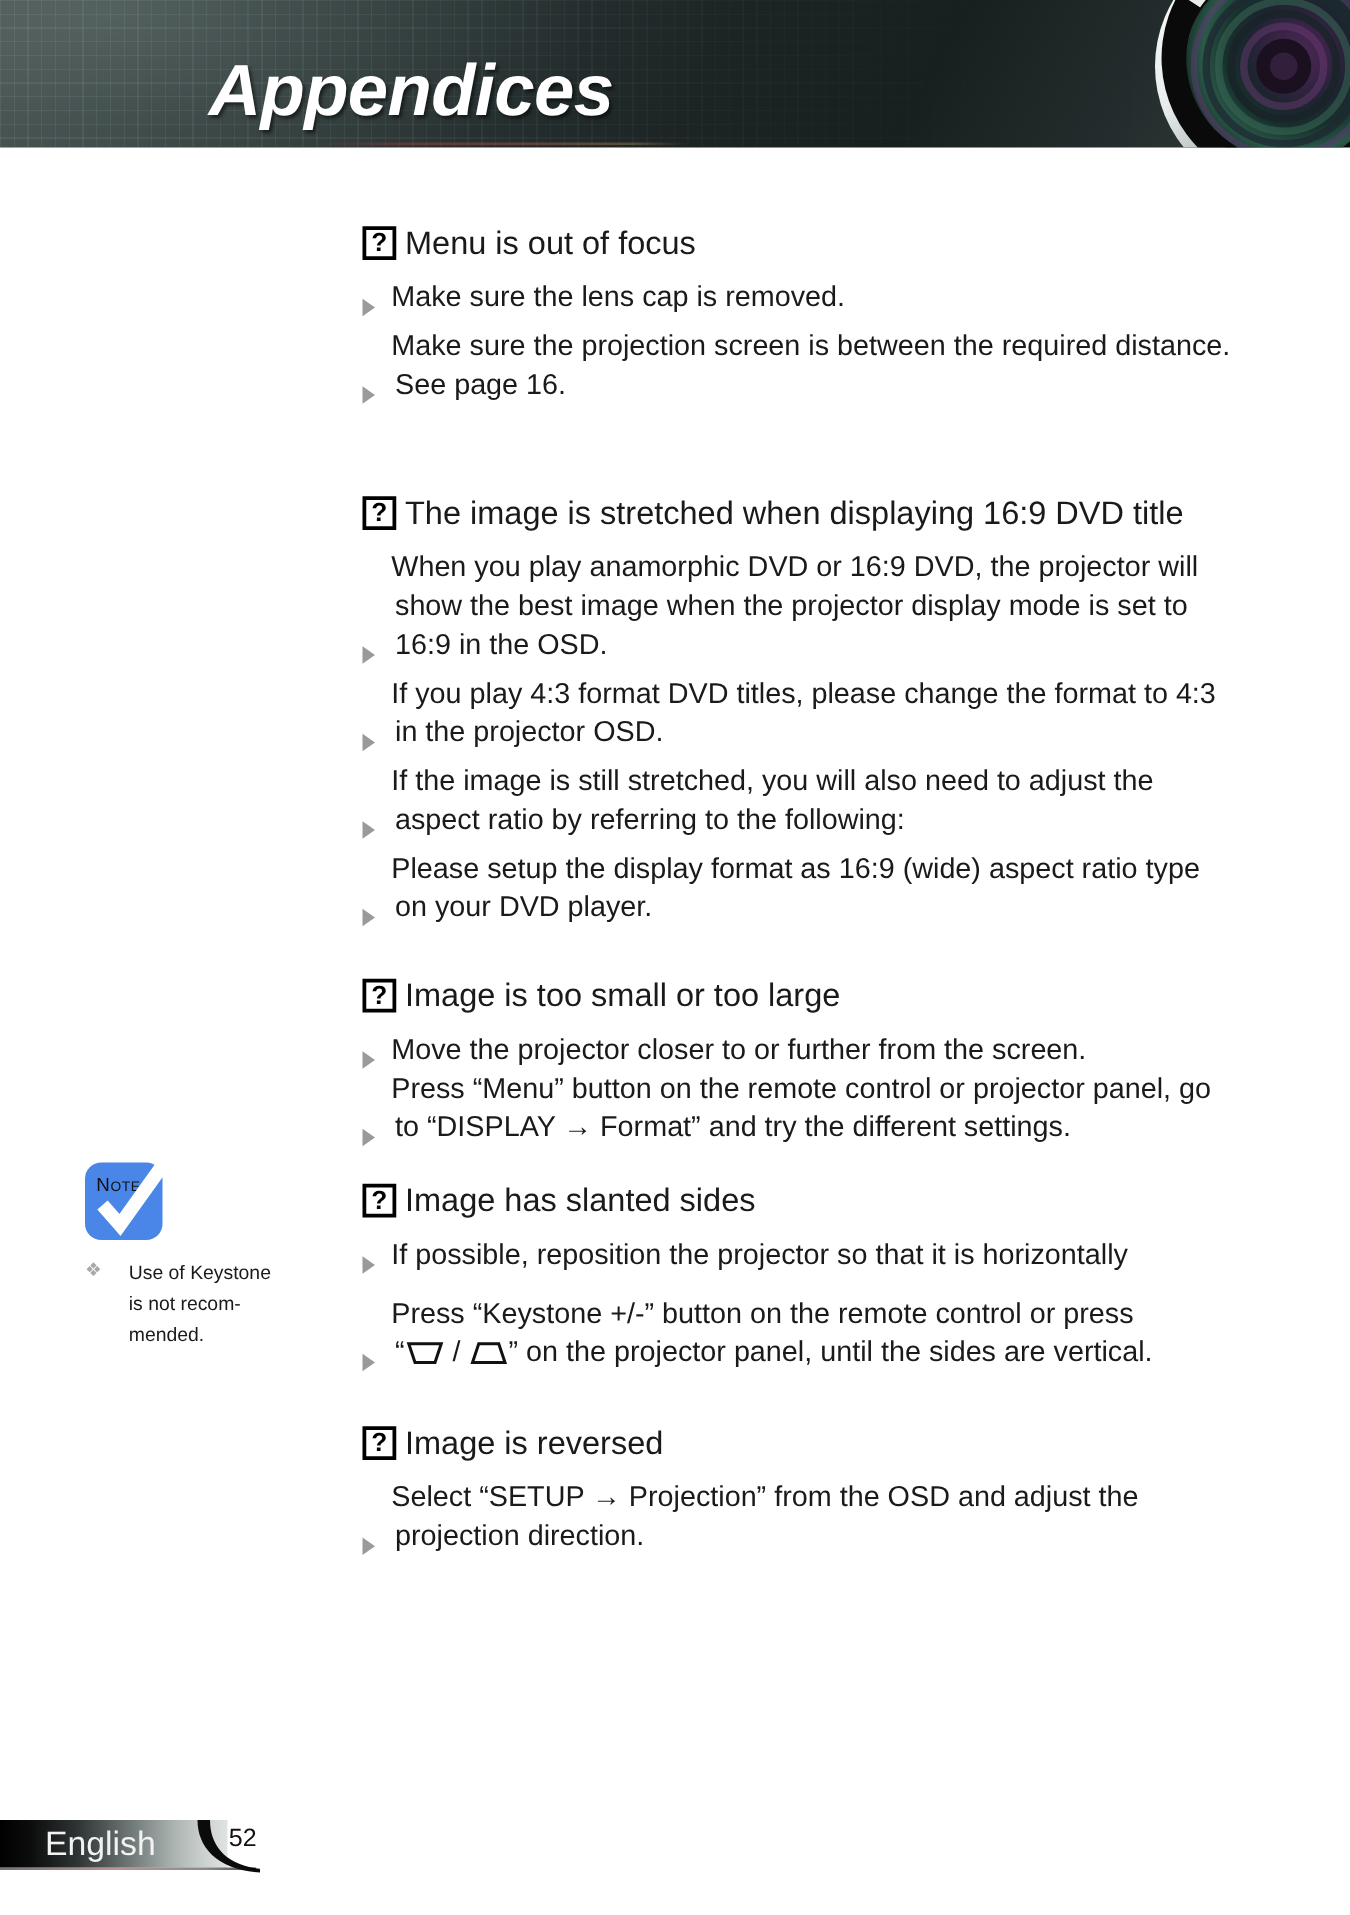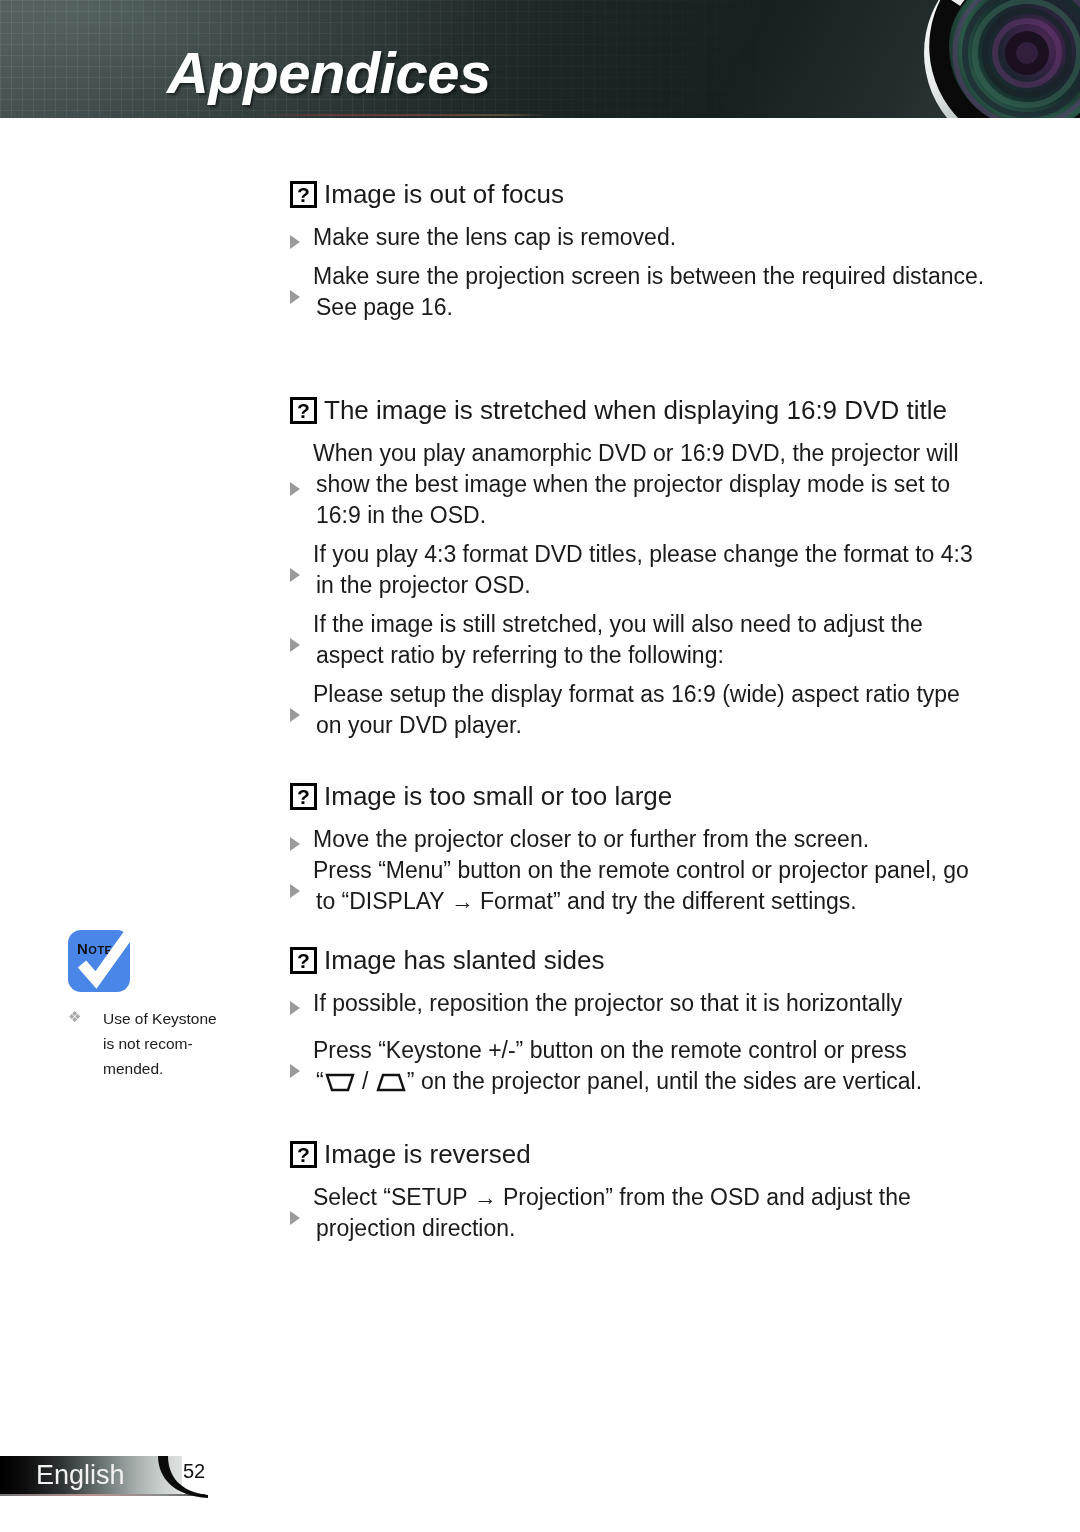--- a/index.html
+++ b/index.html
@@ -109,21 +109,21 @@
     margin-right: 7px;
     flex: 0 0 auto;
     position: relative;
     top: 1px;
   }
   .sec-head-text { position: relative; top: -1px; }
 
   .bullets { margin-top: 12px; }
   .bullet {
     display: flex;
-    align-items: center;
+    align-items: flex-end;
     font-size: 23px;
     line-height: 31px;
     color: #1a1a1a;
     margin-bottom: 8px;
   }
   .tri {
     flex: 0 0 auto;
     width: 0; height: 0;
     border-left: 10px solid #9a9a9a;
     border-top: 7px solid transparent;
@@ -150,21 +150,21 @@
     position: absolute;
     left: 0; top: 8px;
     width: 62px; height: 62px;
     background: #4a86e8;
     border-radius: 13px;
   }
   .note-word {
     position: absolute;
     left: 9px; top: 19px;
     font-size: 15px;
-    font-weight: bold;
+    font-weight: normal;
     color: #111111;
     font-variant: small-caps;
     letter-spacing: 0.5px;
     line-height: 1;
   }
   .note-check { position: absolute; left: 0; top: 0; }
 
   .note-row {
     display: flex;
     align-items: flex-start;
@@ -267,21 +267,21 @@
   </div>
 
   <div class="header-title">Appendices</div>
 </div>
 
 <div class="content">
 
   <div class="section" style="left:290px; top:62px;">
     <div class="sec-head">
       <span class="q-icon">?</span>
-      <span class="sec-head-text">Image is out of focus</span>
+      <span class="sec-head-text">Menu is out of focus</span>
     </div>
     <div class="bullets">
       <div class="bullet">
         <span class="tri"></span>
         <span class="btxt">Make sure the lens cap is removed.</span>
       </div>
       <div class="bullet">
         <span class="tri"></span>
         <span class="btxt">
           <span>Make sure the projection screen is between the required distance.</span>

